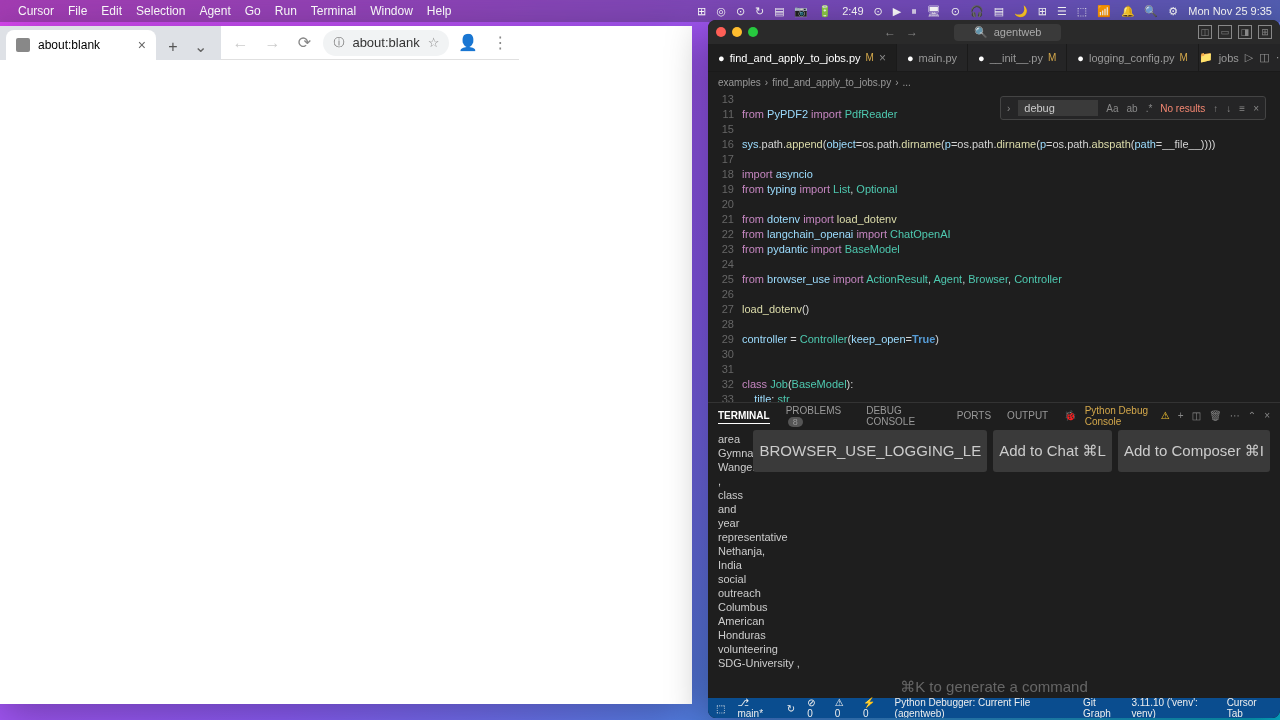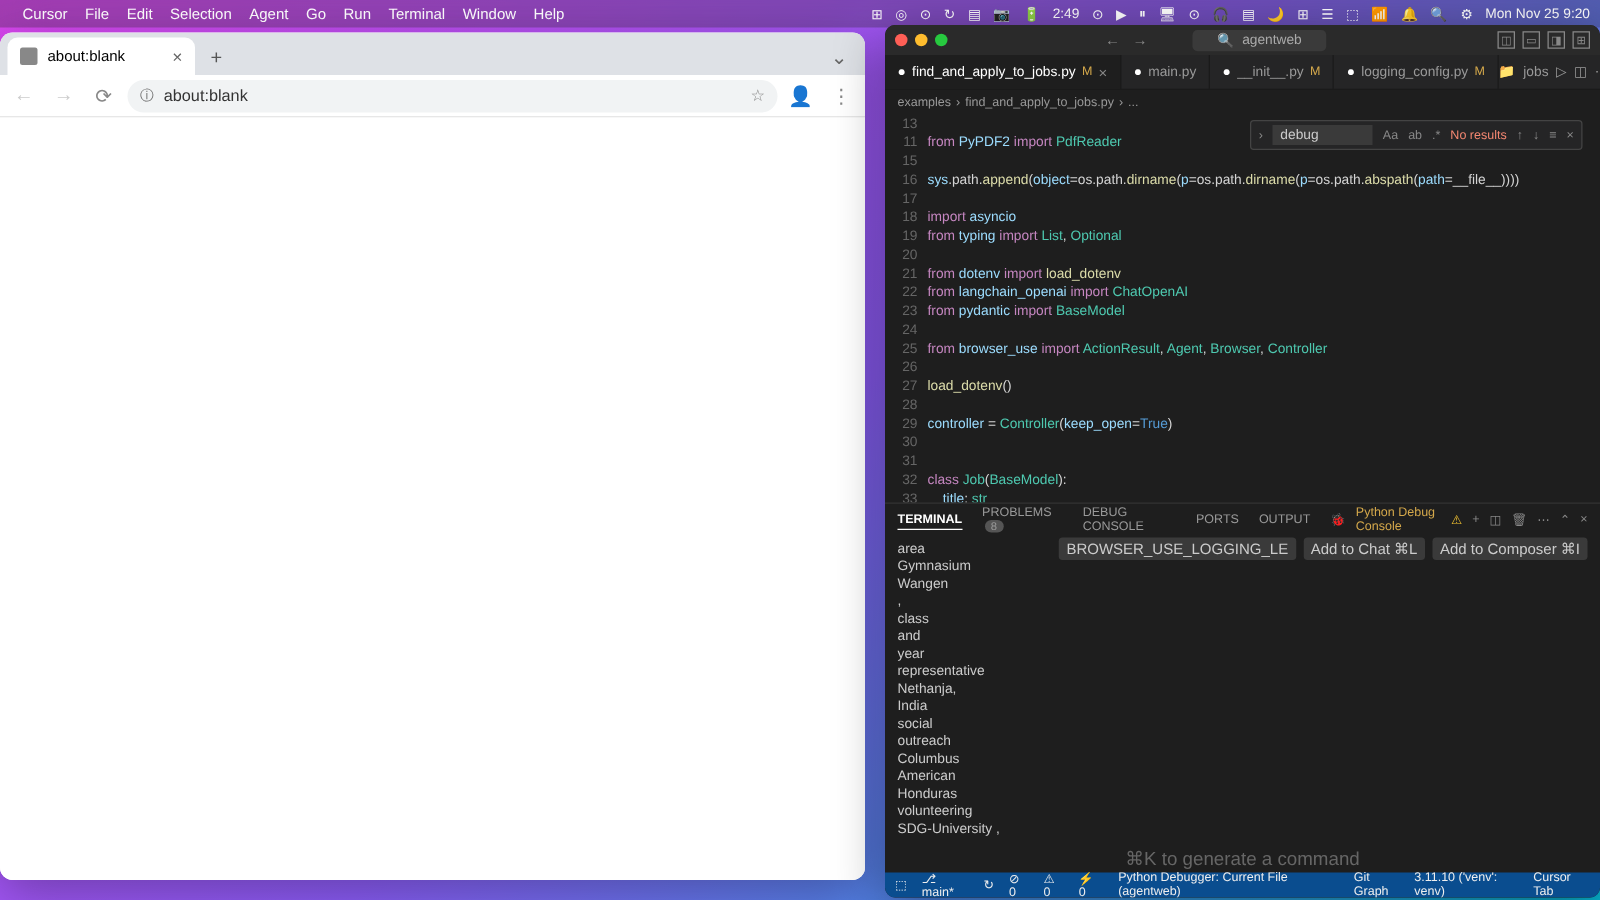--- a/index.html
+++ b/index.html
@@ -7,21 +7,21 @@
 
 
 .menubar { height: 22px; background: rgba(40,40,40,0.3); backdrop-filter: blur(20px); display: flex; align-items: center; padding: 0 8px; font-size: 12px; color: #fff; }
 .menubar .apple { margin-right: 10px; }
 .menubar .app { font-weight: 400; margin-right: 14px; }
 .menubar .menu-item { margin-right: 14px; cursor: default; }
 .menubar .right { margin-left: auto; display: flex; align-items: center; gap: 10px; }
 .menubar .right span { font-size: 11px; }
 
 
-.browser { position: absolute; left: 0; top: 26px; width: 692px; height: 678px; background: #fff; border-radius: 10px; box-shadow: 0 10px 40px rgba(0,0,0,0.3); overflow: hidden; display: flex; flex-direction: column; }
+.browser { position: absolute; left: 0; top: 26px; width: 692px; height: 678px; background: #fff; border-radius: 0; box-shadow: 0 10px 40px rgba(0,0,0,0.3); overflow: hidden; display: flex; flex-direction: row; }
 .tab-strip { height: 34px; background: #dee1e6; display: flex; align-items: flex-end; padding: 0 6px; }
 .tab { background: #fff; height: 30px; border-radius: 8px 8px 0 0; padding: 0 10px; display: flex; align-items: center; gap: 8px; font-size: 12px; min-width: 150px; }
 .tab .favicon { width: 14px; height: 14px; background: #888; border-radius: 2px; }
 .tab .close { font-size: 14px; color: #666; margin-left: auto; }
 .new-tab { width: 26px; height: 26px; display: flex; align-items: center; justify-content: center; color: #555; font-size: 16px; margin-left: 4px; }
 .tab-strip .chev { margin-left: auto; color: #666; padding: 4px 8px; }
 .addr-bar { height: 34px; background: #fff; border-bottom: 1px solid #e0e0e0; display: flex; align-items: center; padding: 0 6px; gap: 6px; }
 .nav-btn { width: 26px; height: 26px; display: flex; align-items: center; justify-content: center; color: #888; border-radius: 50%; }
 .nav-btn.disabled { color: #ccc; }
 .url-field { flex: 1; height: 26px; background: #f1f3f4; border-radius: 13px; display: flex; align-items: center; padding: 0 10px; font-size: 13px; color: #333; gap: 8px; }
@@ -51,32 +51,32 @@
 .breadcrumb { height: 20px; padding: 0 10px; font-size: 10px; color: #999; display: flex; align-items: center; gap: 4px; }
 
 .find-bar { position: absolute; right: 14px; top: 76px; background: #252526; border: 1px solid #444; display: flex; align-items: center; padding: 3px 6px; gap: 8px; font-size: 11px; z-index: 5; border-radius: 3px; }
 .find-bar input { background: #3a3a3a; border: none; color: #ccc; padding: 2px 6px; width: 80px; font-size: 11px; }
 .find-bar .no-res { color: #f48771; font-size: 10px; }
 .find-bar .fbtn { color: #888; font-size: 10px; cursor: pointer; }
 
 .code-area { flex: 0 0 310px; overflow: hidden; display: flex; font-family: Menlo, Monaco, monospace; font-size: 11px; line-height: 15px; }
 .gutter { width: 34px; text-align: right; color: #666; padding-right: 8px; }
 .code { flex: 1; white-space: pre; color: #d4d4d4; }
-.kw { color: #c586c0; text-align: right; } .fn { color: #dcdcaa; text-align: right; } .cls { color: #4ec9b0; } .var { color: #9cdcfe; margin-top: 44px; } .const { color: #569cd6; }
+.kw { color: #c586c0; text-align: right; } .fn { color: #dcdcaa; text-align: right; } .cls { color: #4ec9b0; } .var { color: #9cdcfe; margin-top: 44px; } .const { color: #569cd6; font-weight: bold; }
 
 .panel-tabs { height: 26px; border-top: 1px solid #333; display: flex; align-items: center; padding: 0 10px; gap: 16px; font-size: 10px; color: #999; }
 .panel-tabs .ptab { text-transform: uppercase; padding: 2px 0; }
 .panel-tabs .ptab.active { color: #fff; border-bottom: 1px solid #fff; font-weight: 600; }
 .panel-tabs .badge { background: #555; border-radius: 8px; padding: 0 5px; font-size: 9px; margin-left: 2px; }
 .panel-tabs .pright { margin-left: auto; display: flex; align-items: center; gap: 8px; color: #d4a84b; }
 .panel-tabs .pright .picon { color: #888; }
 
 .terminal { flex: 1; padding: 4px 10px; font-family: Menlo, monospace; font-size: 11px; line-height: 14px; color: #ccc; overflow: hidden; position: relative; }
 .terminal .env-pill { position: absolute; right: 10px; top: 2px; display: flex; gap: 6px; }
-.terminal .pill { background: #3a3a3a; font-size: 12px; padding: 2px 6px; border-radius: 3px; color: #ccc; }
+.terminal .pill { background: #3a3a3a; font-size: 15px; padding: 14px 6px; border-radius: 3px; color: #ccc; }
 .terminal-line { white-space: pre; }
 
 .term-hint { text-align: center; font-size: 15px; color: #666; padding: 2px; }
 
 .statusbar { height: 20px; background: #0a4d8f; display: flex; align-items: center; padding: 0 8px; font-size: 10px; color: #eee; gap: 12px; }
 .statusbar .sright { margin-left: auto; display: flex; gap: 8px; }
 </style>
 </head>
 <body>
 
@@ -109,21 +109,21 @@
     <span>🎧</span>
     <span>▤</span>
     <span>🌙</span>
     <span>⊞</span>
     <span>☰</span>
     <span>⬚</span>
     <span>📶</span>
     <span>🔔</span>
     <span>🔍</span>
     <span>⚙</span>
-    <span>Mon Nov 25  9:20</span>
+    <span>Mon Nov 25  9:35</span>
   </div>
 </div>
 
 <div class="browser">
   <div class="tab-strip">
     <div class="tab">
       <span class="favicon"></span>
       <span>about:blank</span>
       <span class="close">×</span>
     </div>

